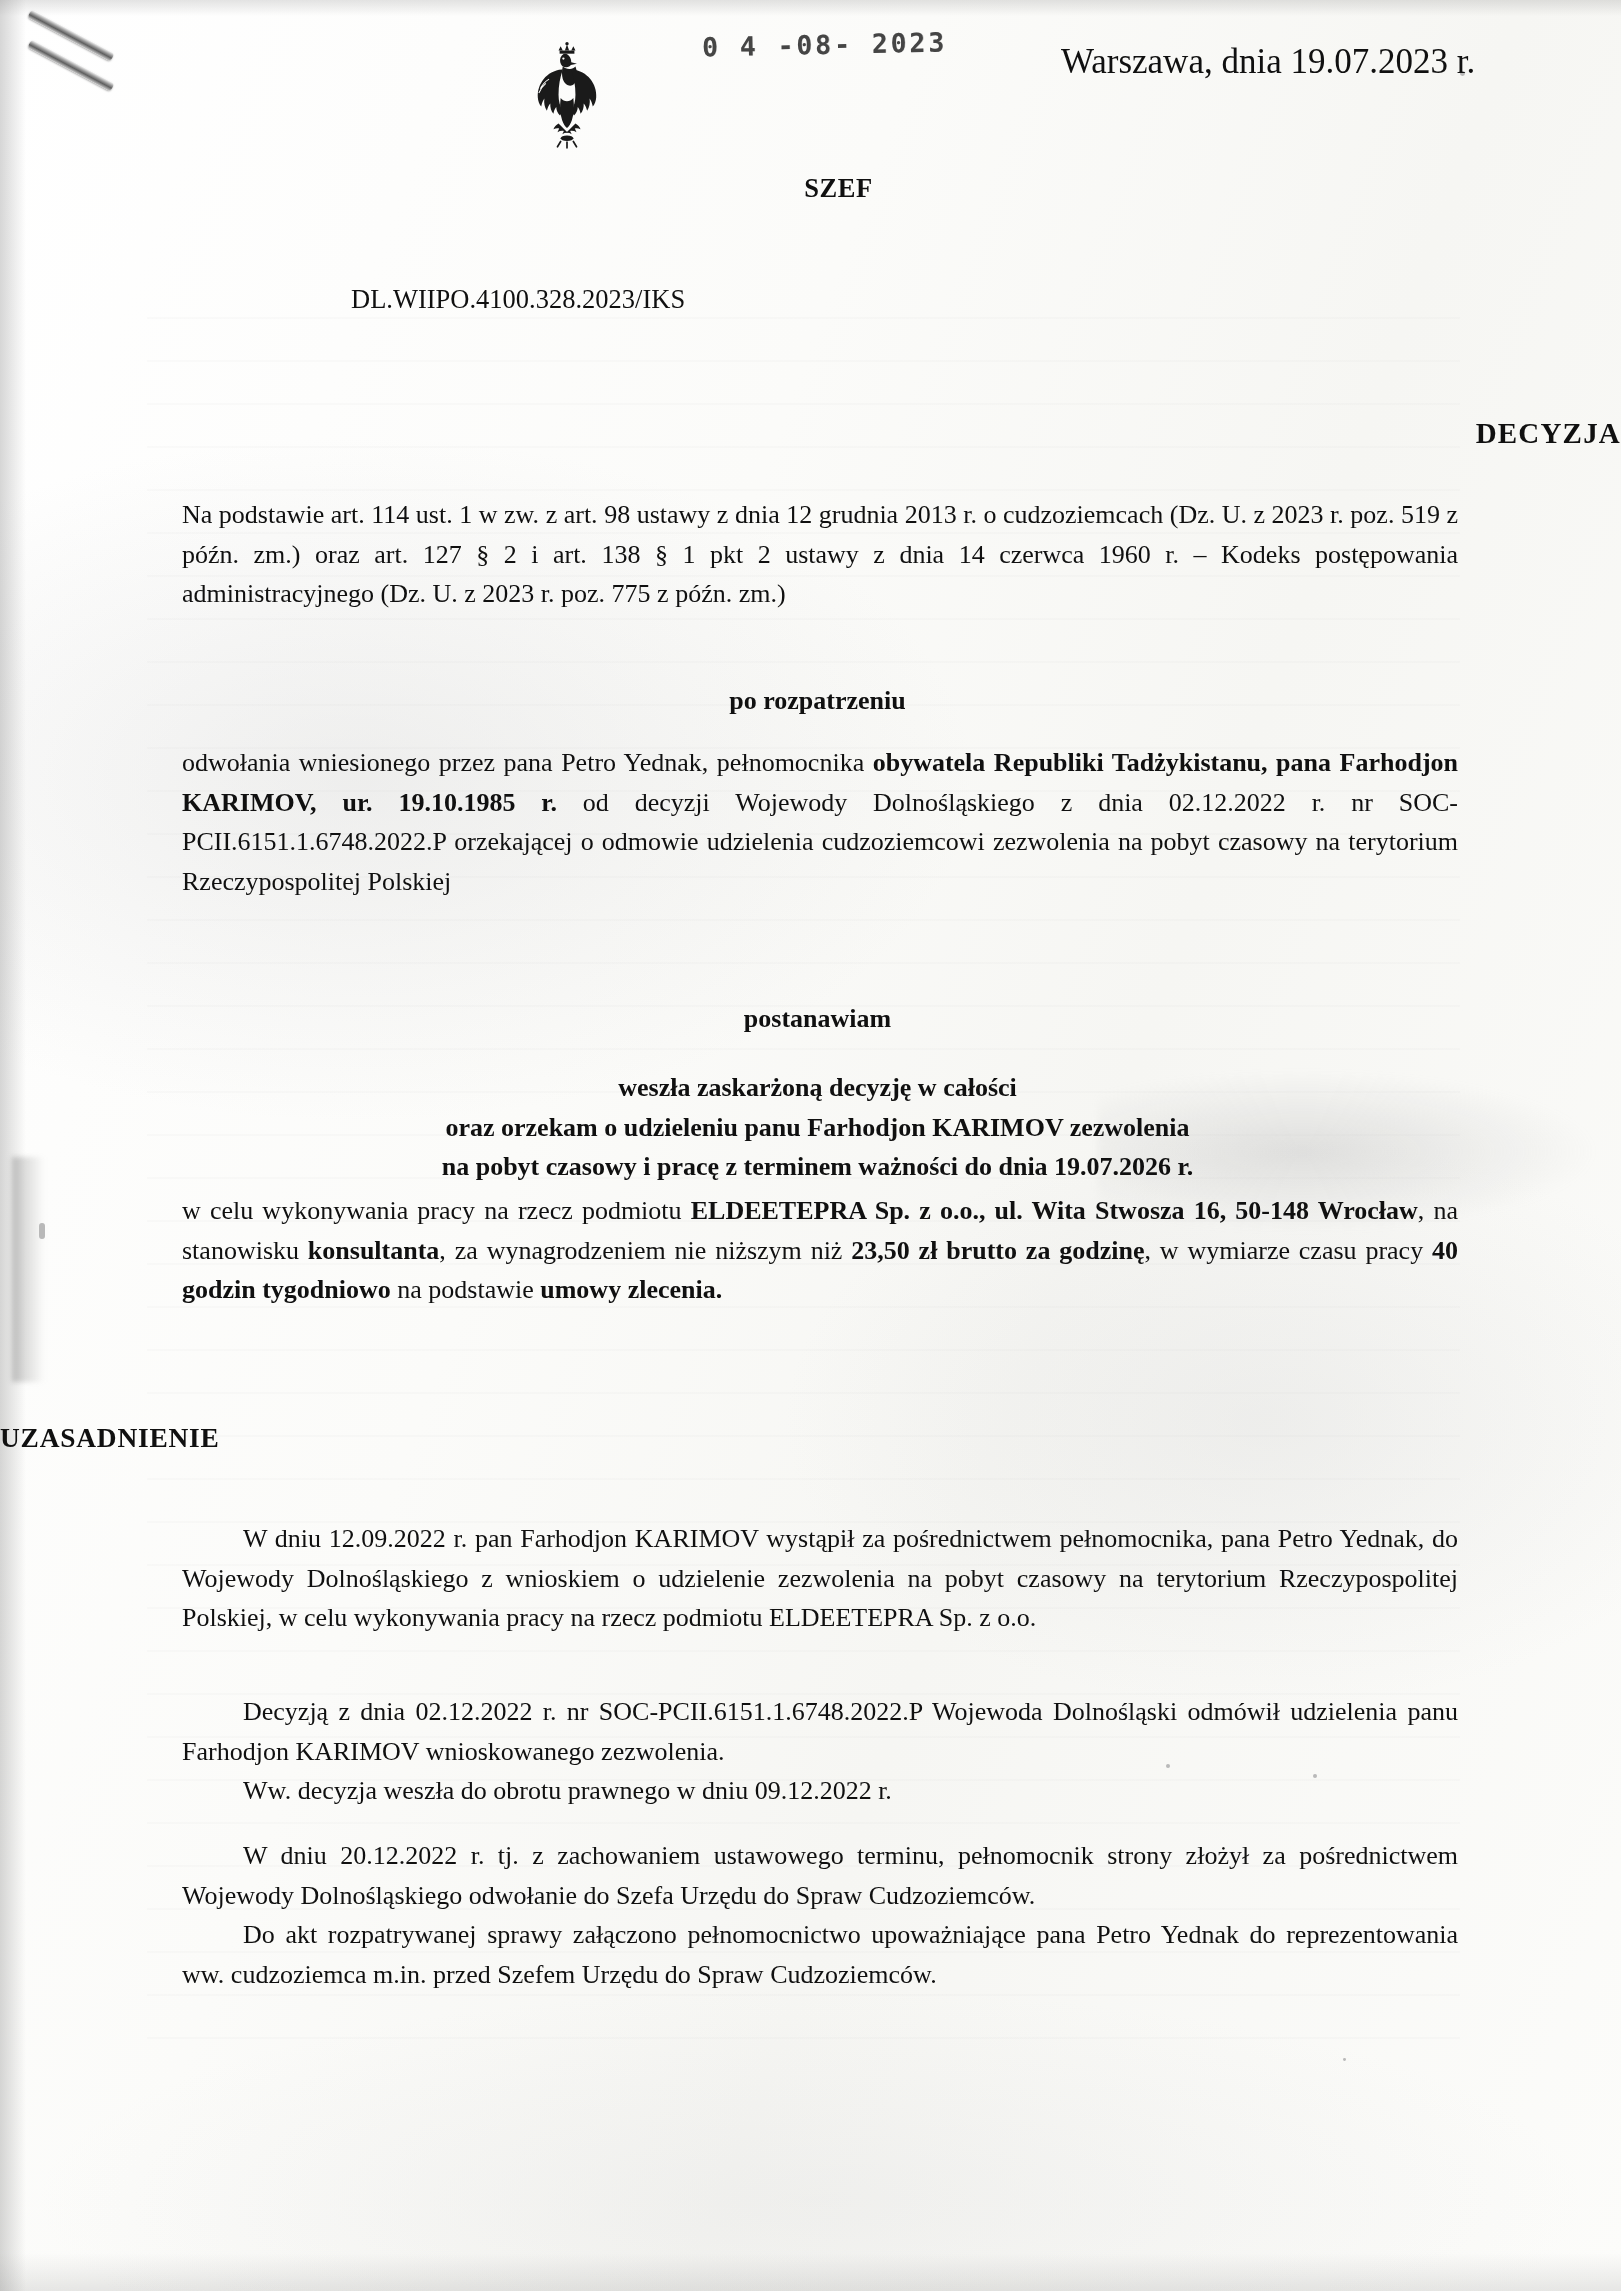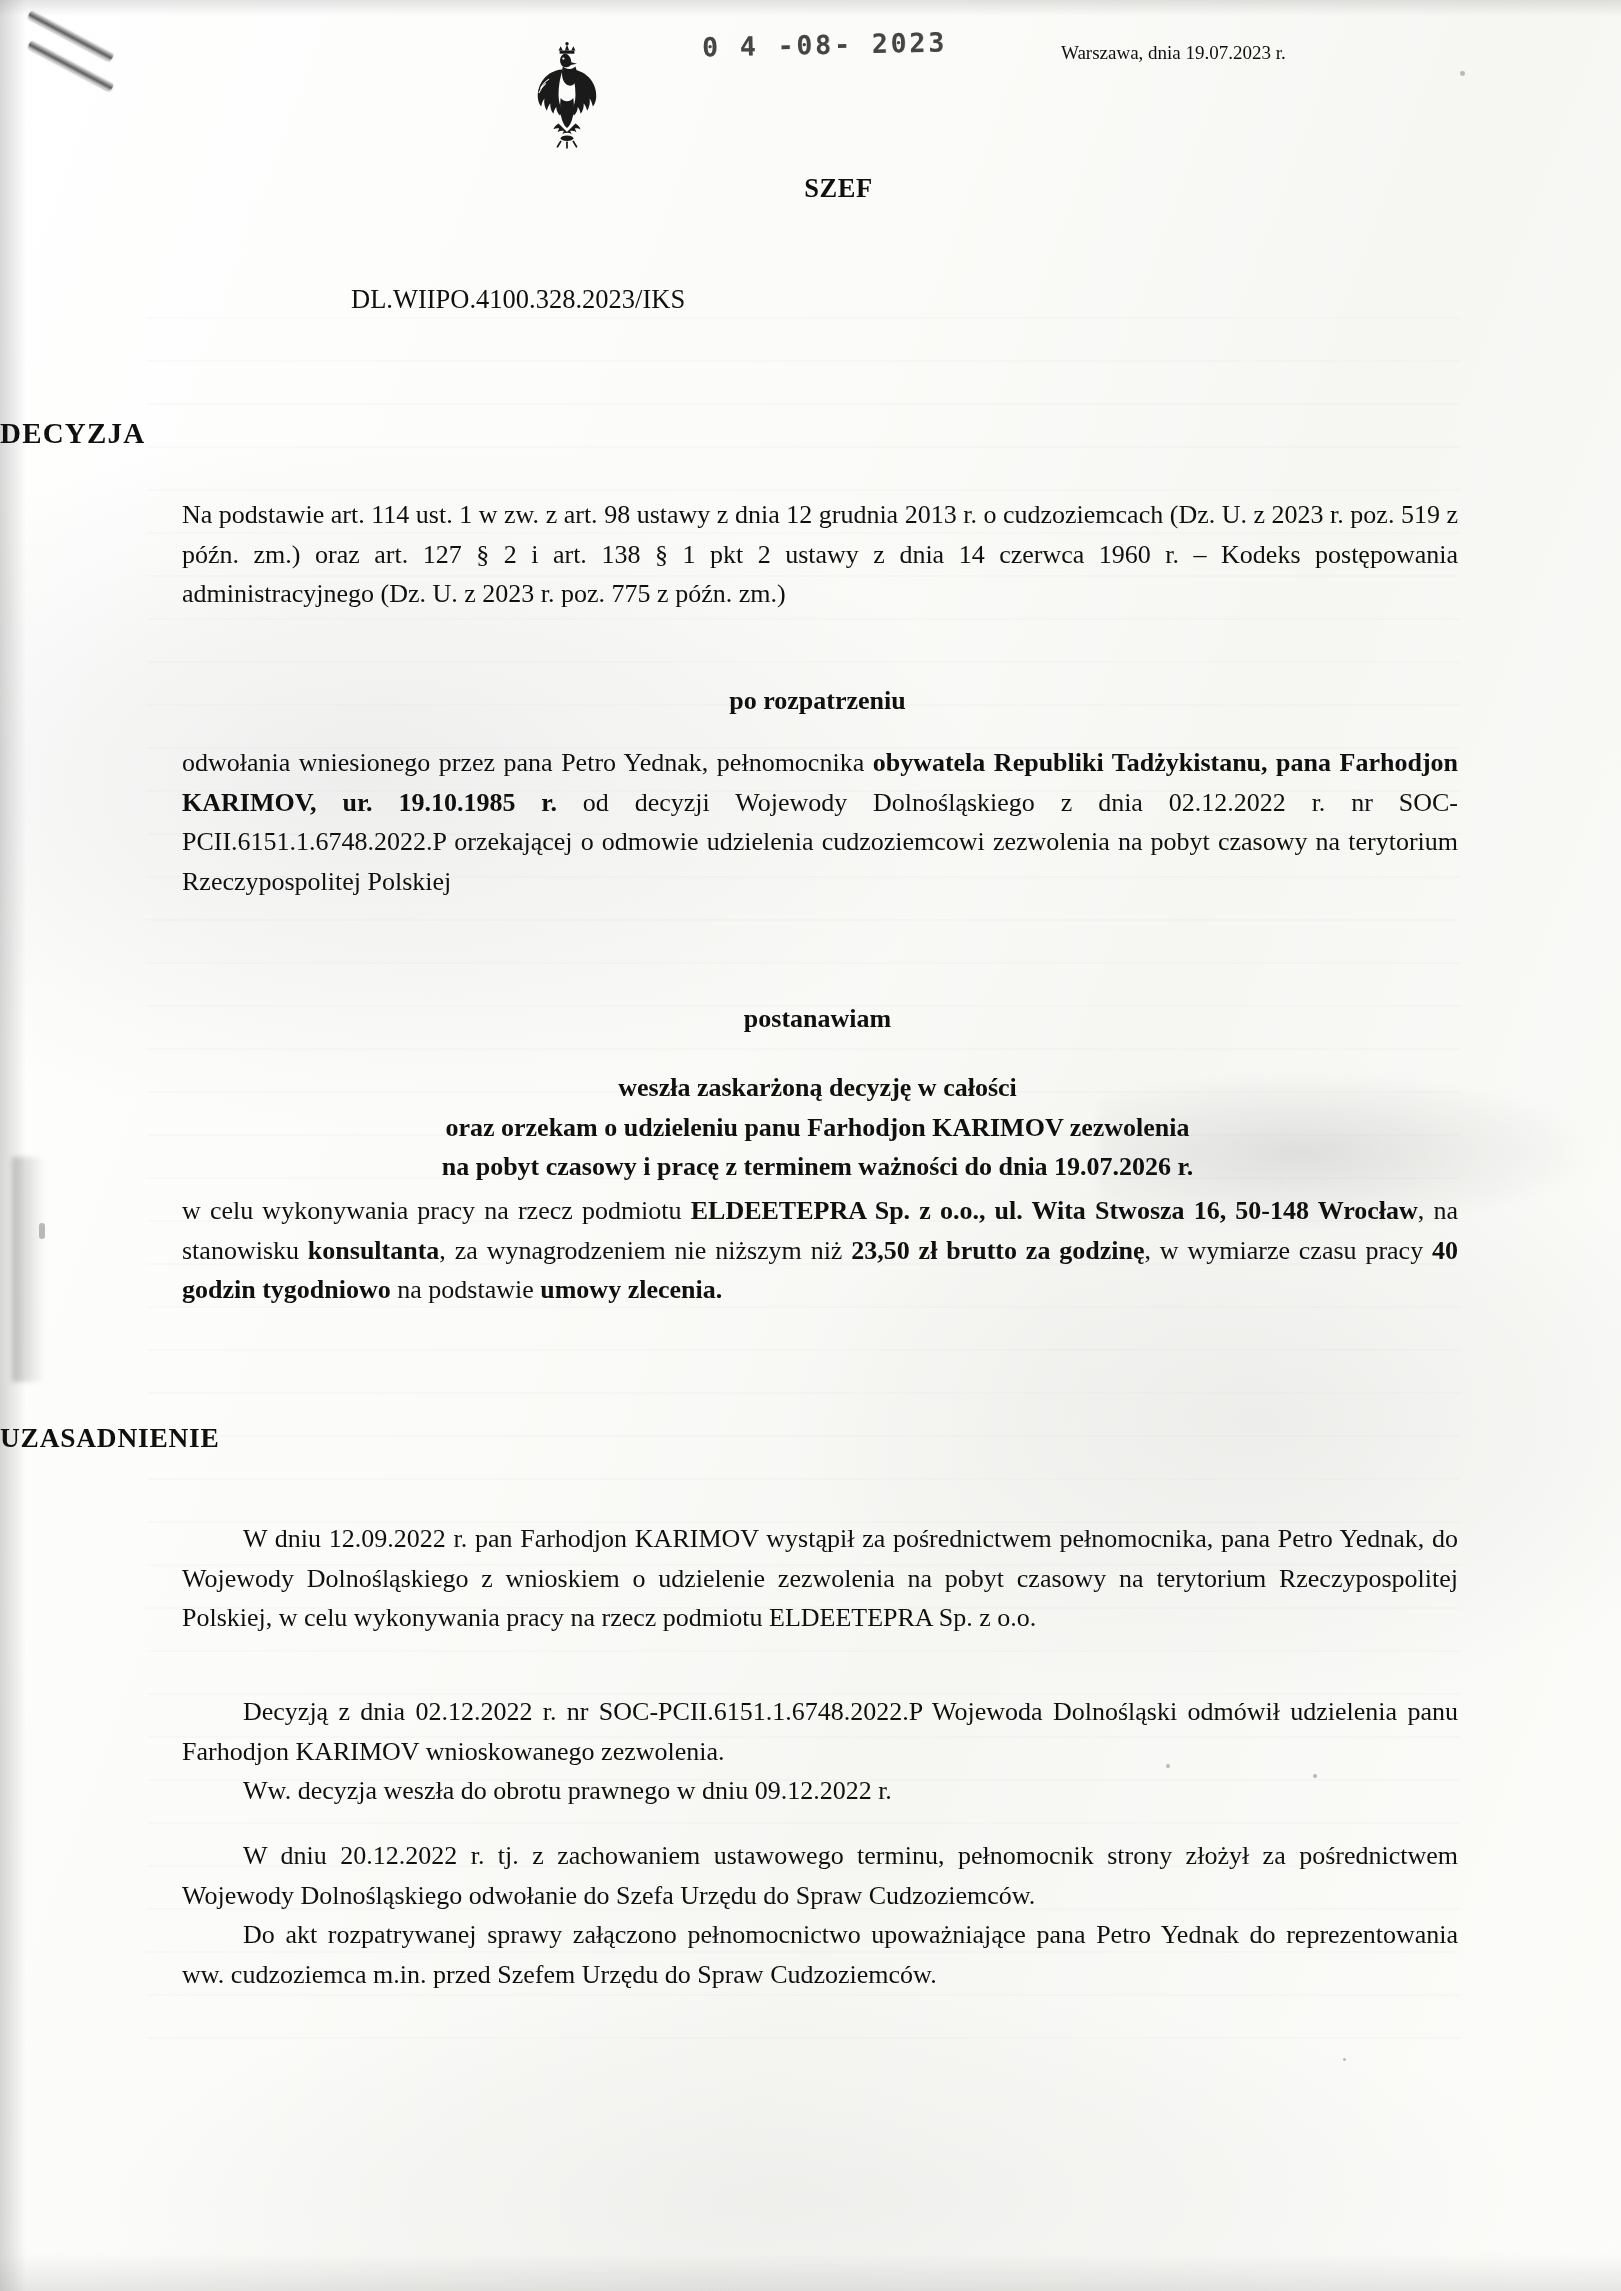--- a/index.html
+++ b/index.html
@@ -89,21 +89,21 @@
     letter-spacing: 2.9px;
     color: #2d2d2d;
     transform: rotate(-1.2deg);
     opacity: 0.88;
     text-shadow: 0.6px 0 0 rgba(0,0,0,0.25), -0.5px 0.4px 0 rgba(255,255,255,0.5);
   }
 
   
   .place-date {
     position: absolute; left: 1061px; top: 42px;
-    font-size: 19px;
+    font-size: 35px;
     white-space: nowrap;
   }
 
   
   .office-heading {
     position: absolute; left: 0; top: 173px; width: 1621px;
     text-align: center;
     padding-left: 28px;
   }
   .office-heading .l1 {
@@ -115,21 +115,21 @@
     padding-right: 216px;
   }
 
   .case-no {
     position: absolute; left: 351px; top: 284px;
     font-size: 26.5px;
   }
 
   .doc-title {
     position: absolute; left: 0; top: 417px; width: 1621px;
-    text-align: left;
+    text-align: right;
     font-weight: 700; font-size: 29px; letter-spacing: 1.2px;
   }
 
   
   .body-block {
     position: absolute;
     left: 182px;
     width: 1276px;
     font-size: 26px;
     line-height: 1.52;

